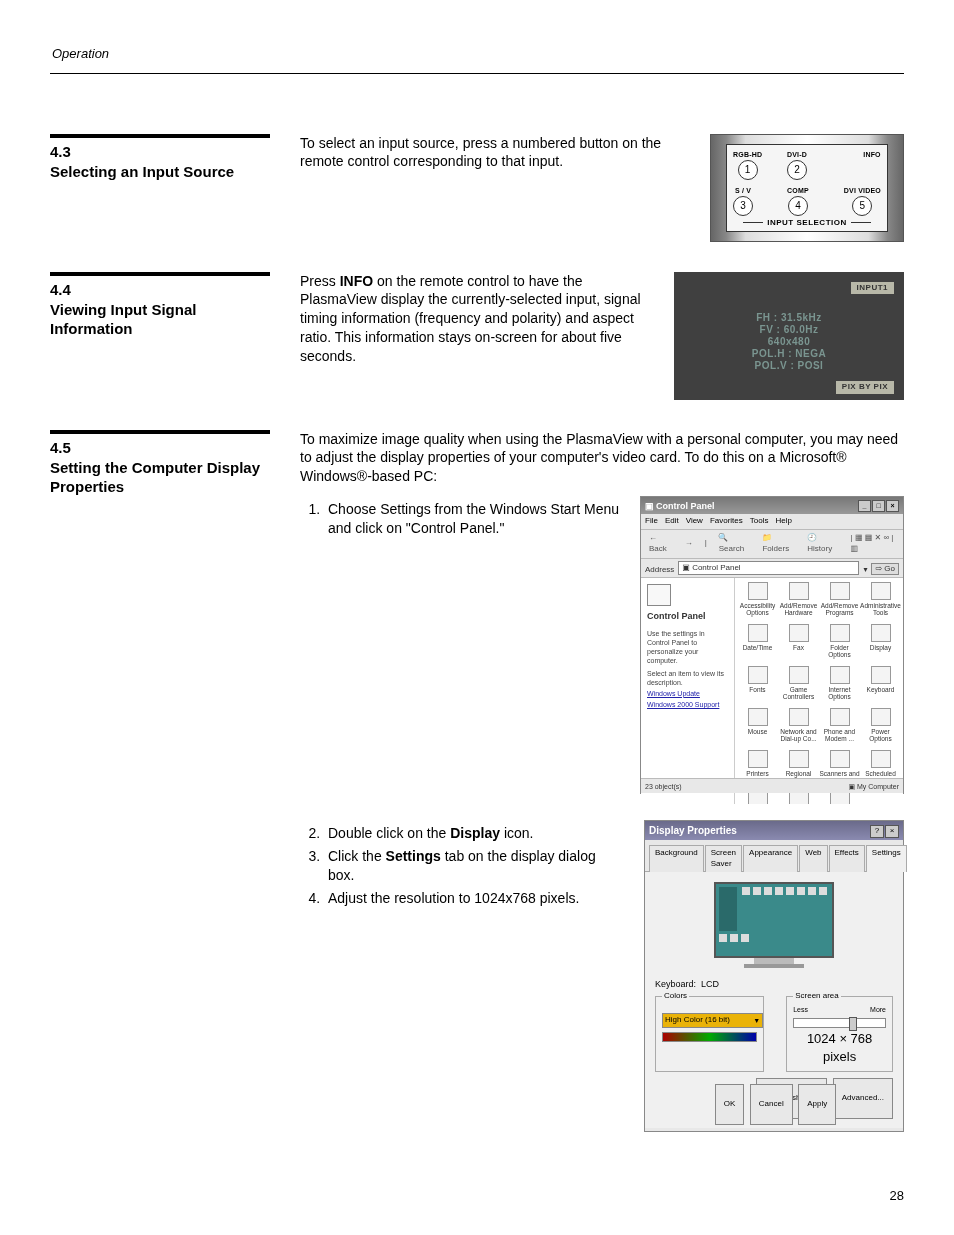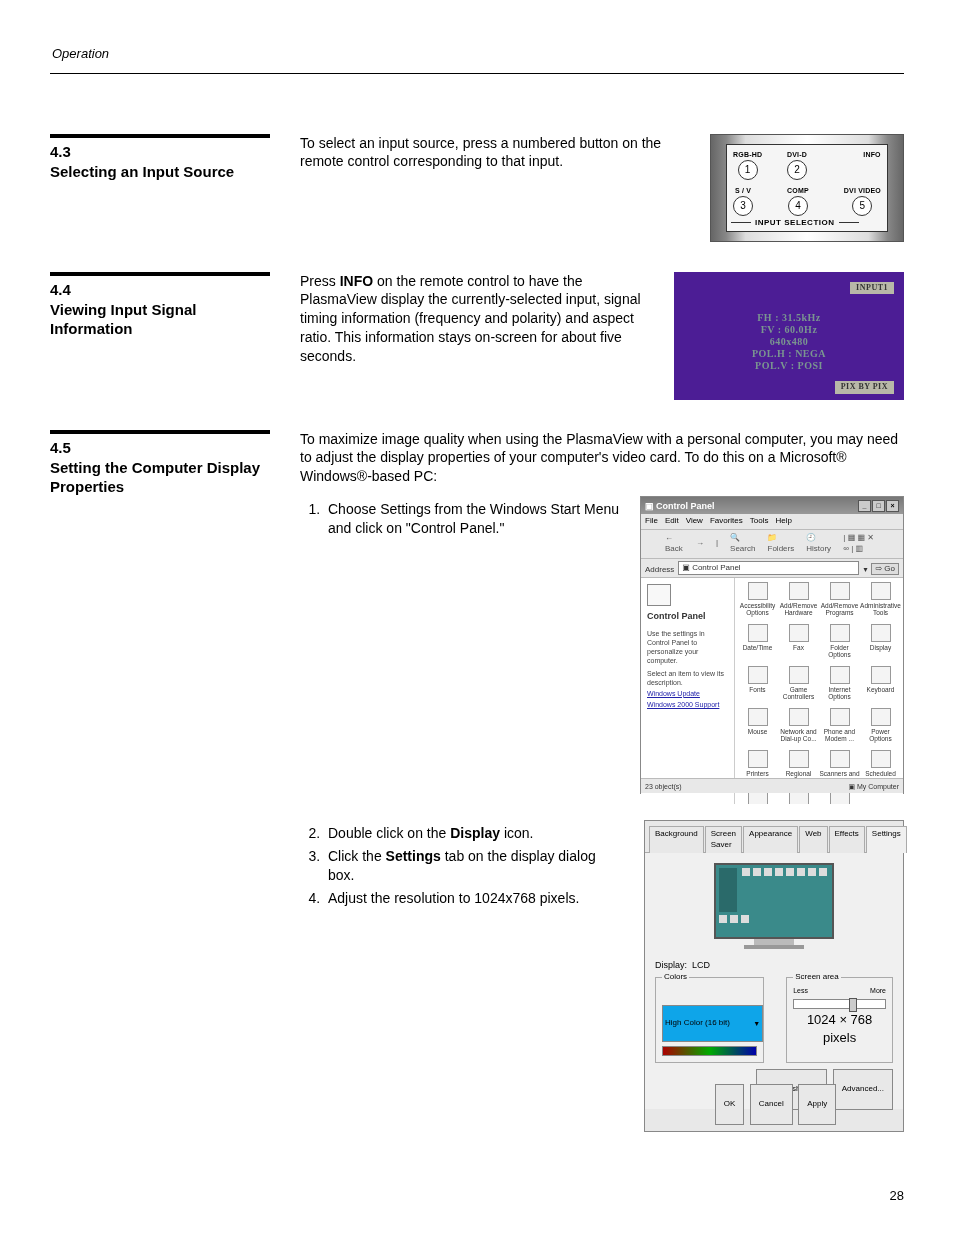--- a/index.html
+++ b/index.html
@@ -20,41 +20,41 @@
 .bold{font-weight:700}
 ol{margin:2px 0 0 0;padding-left:24px}
 ol li{margin:4px 0;padding-left:4px}
 
 .row{display:flex;gap:18px;align-items:flex-start}
 .text-col{flex:1}
 .fig-col{flex:none}
 
 .remote{width:192px;height:106px;background:linear-gradient(90deg,#666,#888 8%,#aaa 12%,#ddd 18%,#fff 50%,#ddd 82%,#aaa 88%,#888 92%,#666);border:1px solid #555;display:flex;align-items:center;justify-content:center}
 .remote-inner{position:relative;border:1px solid #333;width:160px;height:86px;background:#f5f5f5;font-family:Arial,sans-serif}
-.remote-foot{position:absolute;bottom:2px;left:0;right:0;font-size:8px;font-weight:700;letter-spacing:.5px}
+.remote-foot{position:absolute;bottom:2px;left:0;right:0;text-align:center;font-size:8px;font-weight:700;letter-spacing:.5px}
 .remote-foot::before,.remote-foot::after{content:"";display:inline-block;width:20px;border-top:1px solid #333;vertical-align:middle;margin:0 4px}
 .rb{position:absolute;text-align:center}
 .rb .lbl{font-size:7px;font-weight:700;letter-spacing:.2px;line-height:8px}
 .rb .btn{width:18px;height:18px;border:1.6px solid #333;border-radius:50%;margin:1px auto 0;font-size:10px;line-height:18px;background:#fff}
 .rb1{left:6px;top:6px}.rb2{left:60px;top:6px}.rbi{right:6px;top:6px}
 .rb3{left:6px;top:42px}.rb4{left:60px;top:42px}.rb5{right:6px;top:42px}
 .rbi .btn{border:none;background:none;height:18px}
 
-.osd{width:230px;height:128px;background:#4c1d95;color:#7aa;font-family:Liberation Serif, serif;font-size:10px;letter-spacing:.5px;position:relative}
+.osd{width:230px;height:128px;background:#404040;color:#7aa;font-family:Liberation Sans, sans-serif;font-size:10px;letter-spacing:.5px;position:relative}
 .osd-badge{position:absolute;background:#b8b8a8;color:#333;font-size:8px;font-weight:700;padding:1px 6px;letter-spacing:.5px}
 .osd-b1{top:10px;right:10px}
 .osd-b2{bottom:6px;right:10px}
 .osd-lines{position:absolute;top:40px;left:0;right:0;text-align:center;line-height:12px;color:#7a9590;font-weight:700}
 
 .cp{width:262px;height:296px;border:1px solid #888;background:#0369a1;font-family:Tahoma,Arial,sans-serif;font-size:8px;color:#333;position:relative}
 .cp-title{background:linear-gradient(#777,#999);color:#fff;font-size:9px;font-weight:700;padding:2px 4px;display:flex;align-items:center;justify-content:space-between}
 .cp-title .sysbtns span{display:inline-block;width:11px;height:10px;background:#ccc;border:1px solid #555;margin-left:1px;font-size:7px;line-height:9px;text-align:center;color:#000}
 .cp-menu{background:#e8e8e8;padding:2px 4px;border-bottom:1px solid #bbb}
 .cp-menu span{margin-right:7px;color:#000}
-.cp-tool{background:#e8e8e8;padding:2px 20px;border-bottom:1px solid #bbb;display:flex;align-items:center;gap:4px;color:#555}
+.cp-tool{background:#e8e8e8;padding:2px 4px;border-bottom:1px solid #bbb;display:flex;align-items:center;gap:4px;color:#555}
 .cp-tool .seg{padding:0 3px;border:1px solid transparent}
 .cp-addr{background:#e8e8e8;padding:2px 4px;border-bottom:1px solid #bbb;display:flex;align-items:flex-end;gap:4px}
 .cp-addr .fld{flex:1;background:#fff;border:1px solid #888;padding:1px 3px}
 .cp-addr .go{border:1px solid #888;background:#ddd;padding:0 3px}
 .cp-body{display:flex;height:226px;background:#fff}
 .cp-left{width:94px;border-right:1px solid #ccc;padding:6px;box-sizing:border-box}
 .cp-left .icn{width:22px;height:20px;border:1px solid #888;background:#f8f8f8;margin-bottom:4px}
 .cp-left-title{font-weight:700;font-size:9px;margin-bottom:6px}
 .cp-left-txt{font-size:7px;line-height:9px;color:#444}
 .cp-left-link{color:#22a;text-decoration:underline;display:block;margin-top:2px;font-size:7px}
@@ -75,21 +75,21 @@
 .dp-screen .dico{width:8px;height:8px;background:#ddd}
 .dp-screen .side{width:18px;height:44px;background:#2a6a6a;margin-right:2px}
 .dp-stand{width:40px;height:6px;background:#bbb;margin:0 auto}
 .dp-base{width:60px;height:4px;background:#999;margin:0 auto}
 .dp-disp{margin:10px 0 6px 0;font-size:9px}
 .dp-grp{border:1px solid #aaa;padding:8px 6px 6px;position:relative;font-size:8px}
 .dp-grp .lg{position:absolute;top:-6px;left:6px;background:#f0f0f0;padding:0 2px}
 .dp-row2{display:flex;gap:22px}
 .dp-clr{width:40%}
 .dp-sa{flex:1}
-.dp-sel{width:100%;background:#0ea5e9;border:1px solid #888;padding:12px 2px;font-size:8px;margin-top:19px;display:flex;justify-content:space-between;align-items:center}
+.dp-sel{width:100%;background:#eab308;border:1px solid #888;padding:1px 2px;font-size:8px;margin-top:8px;display:flex;justify-content:space-between;align-items:center}
 .dp-sel .arr{font-size:7px}
 .dp-bar{height:8px;background:linear-gradient(90deg,#a00,#0a0,#00a);margin-top:4px;border:1px solid #888}
 .dp-slider{height:8px;background:#fff;border:1px solid #888;margin:4px 0 2px;position:relative}
 .dp-slider .th{position:absolute;left:60%;top:-2px;width:6px;height:12px;background:#ccc;border:1px solid #555}
 .dp-sa .lm{display:flex;justify-content:space-between;font-size:7px}
 .dp-res{text-align:center;font-size:13px;margin-top:2px}
 .dp-btnrow{margin-top:6px;text-align:right}
 .dp-btn{display:inline-block;border:1px solid #888;background:#e8e8e8;padding:14px 8px;font-size:8px;margin-left:3px}
 .dp-ok{position:absolute;bottom:6px;left:0;right:0;text-align:center}
 
@@ -328,20 +328,24 @@
       <div class="row" style="margin-top:26px">
         <div class="text-col">
           <ol start="2">
             <li><span>Double click on the </span><span class="bold">Display</span><span> icon.</span></li>
             <li><span>Click the </span><span class="bold">Settings</span><span> tab on the display dialog box.</span></li>
             <li>Adjust the resolution to 1024x768 pixels.</li>
           </ol>
         </div>
         <div class="fig-col">
           <div class="dp">
+            <div class="dp-title">
+              <span>Display Properties</span>
+              <span class="sysbtns"><span>?</span><span>×</span></span>
+            </div>
             <div class="dp-tabs">
               <div class="dp-tab">Background</div>
               <div class="dp-tab">Screen Saver</div>
               <div class="dp-tab">Appearance</div>
               <div class="dp-tab">Web</div>
               <div class="dp-tab">Effects</div>
               <div class="dp-tab active">Settings</div>
             </div>
             <div class="dp-body">
               <div class="dp-monitor">
@@ -355,21 +359,21 @@
                     <div class="dico"></div>
                     <div class="dico"></div>
                     <div class="dico"></div>
                   <div class="dico"></div>
                     <div class="dico"></div>
                     <div class="dico"></div>
                 </div>
                 <div class="dp-stand"></div>
                   <div class="dp-base"></div>
               </div>
-              <div class="dp-disp"><span>Display:</span> &nbsp;<span>LCD</span></div>
+              <div class="dp-disp"><span>Keyboard:</span> &nbsp;<span>LCD</span></div>
               <div class="dp-row2">
                 <div class="dp-grp dp-clr">
                   <span class="lg">Colors</span>
                   <div class="dp-sel">
                       <span>High Color (16 bit)</span>
                       <span class="arr">▼</span>
                     </div>
                   <div class="dp-bar"></div>
                 </div>
                 <div class="dp-grp dp-sa">

